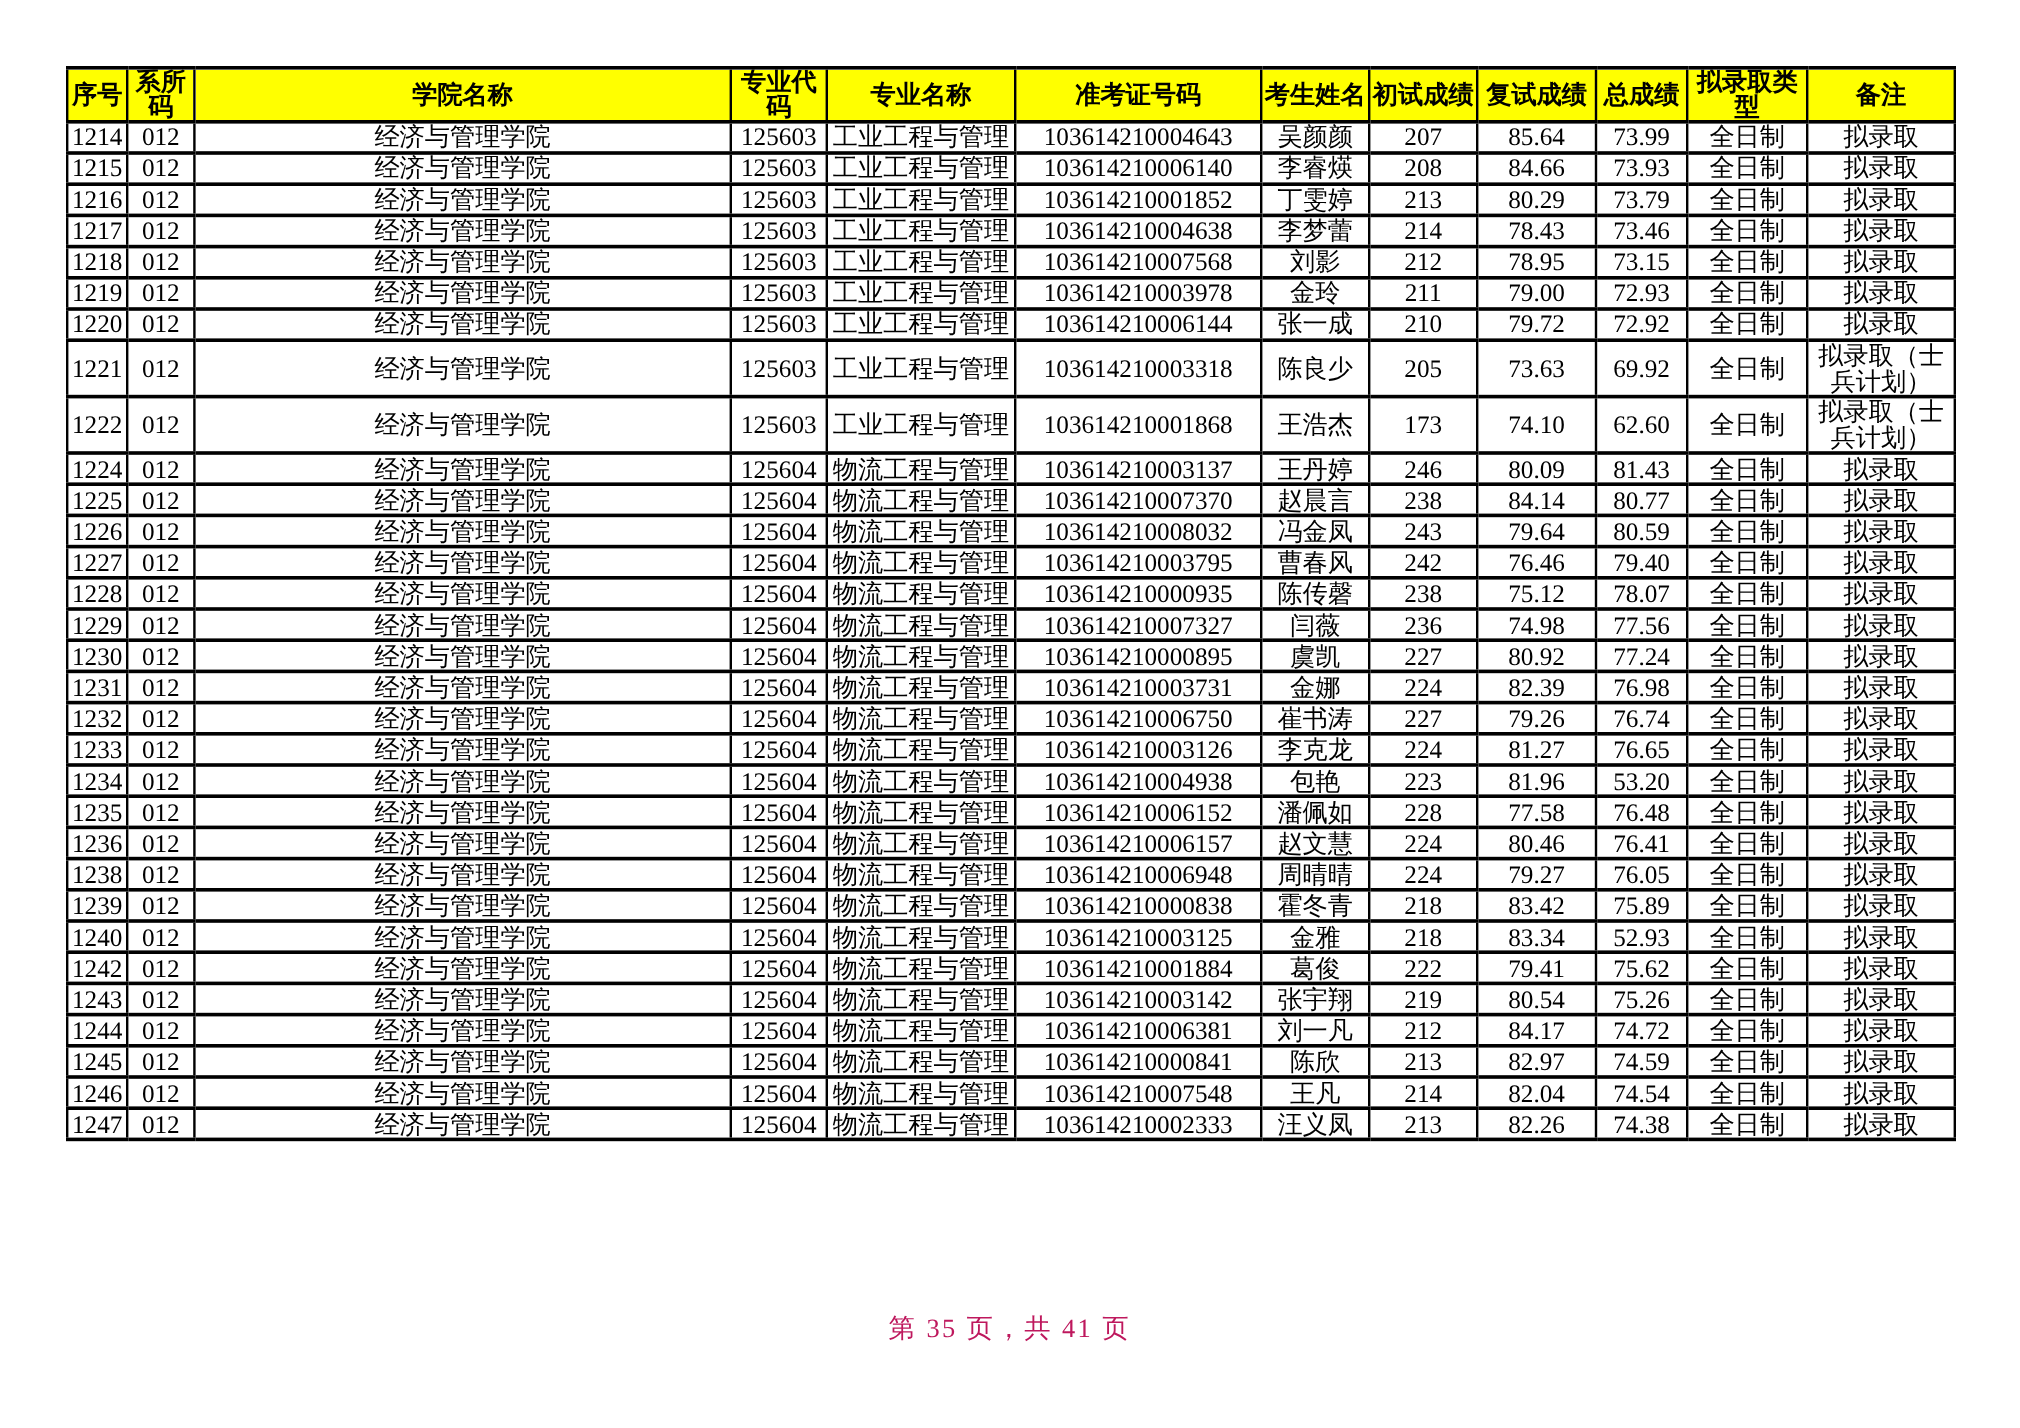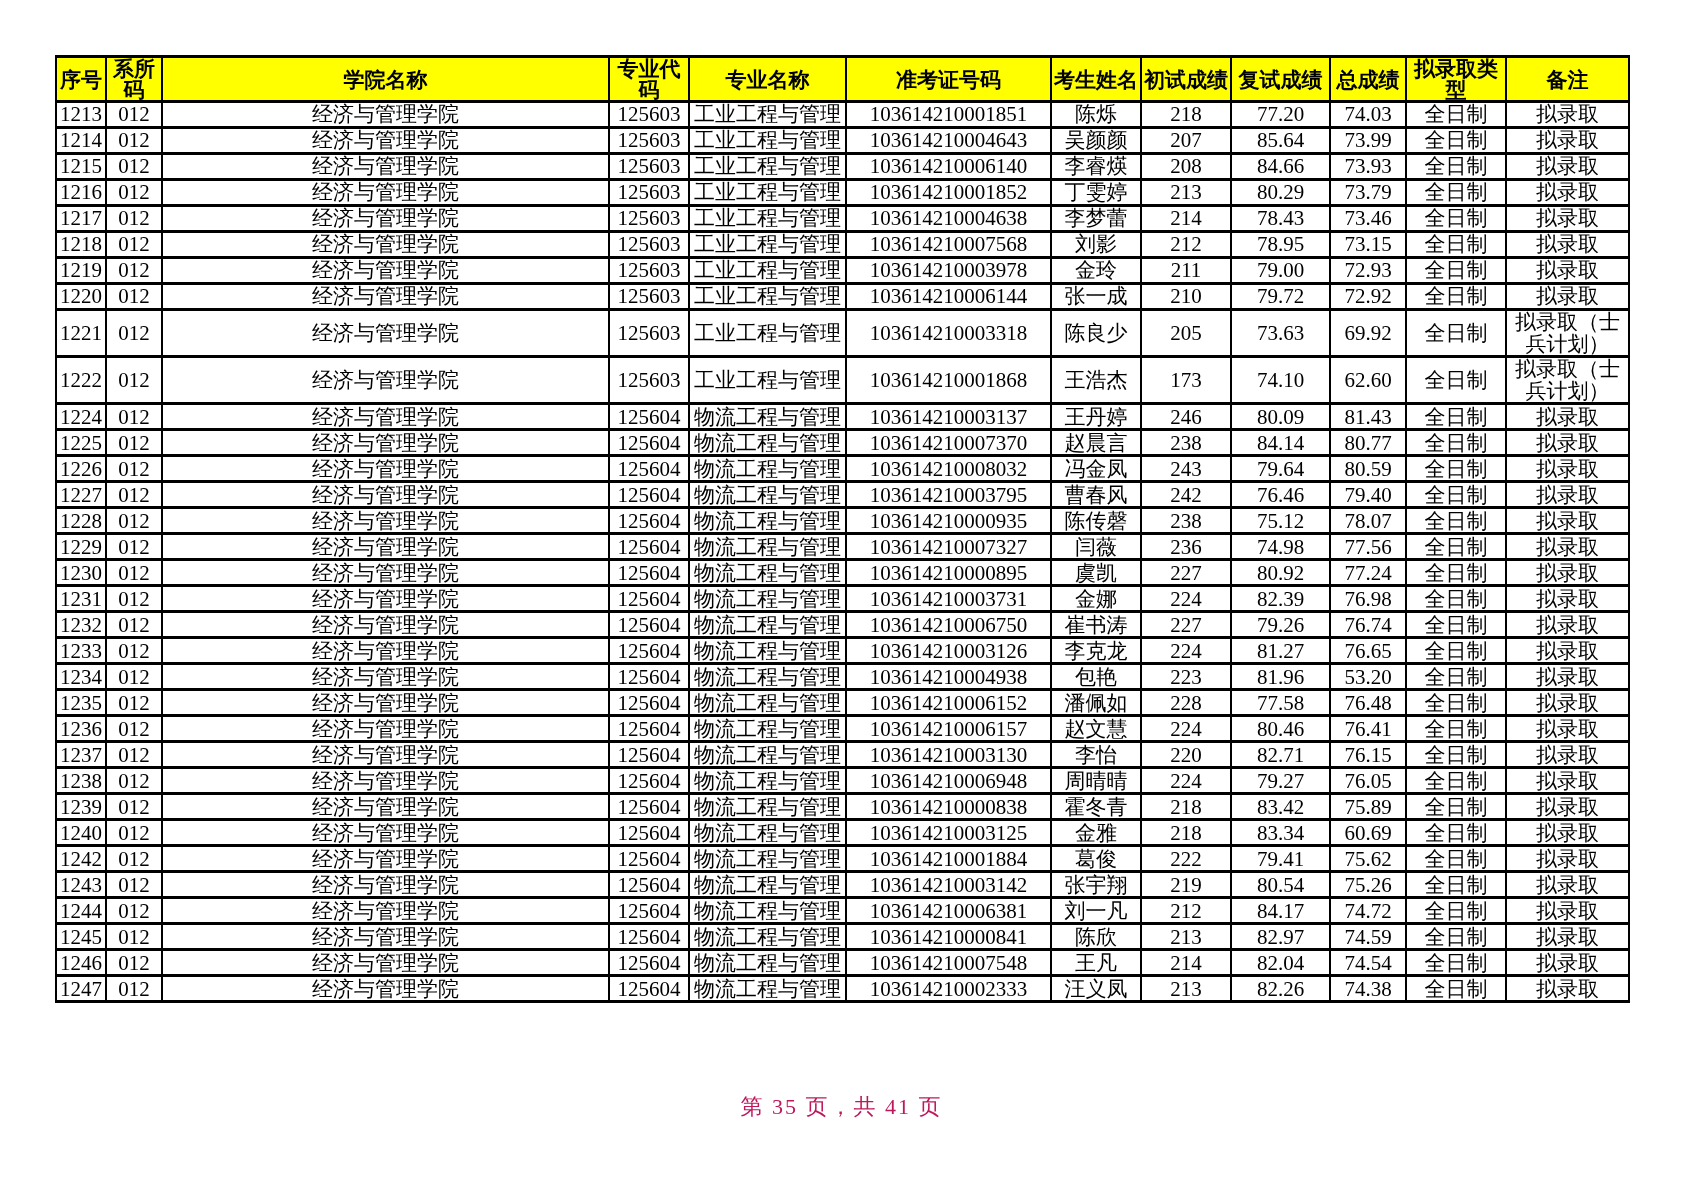--- a/index.html
+++ b/index.html
@@ -94,34 +94,20 @@
         <th>考生姓名</th>
         <th>初试成绩</th>
         <th>复试成绩</th>
         <th>总成绩</th>
         <th>拟录取类型</th>
         <th>备注</th>
       </tr>
     </thead>
     <tbody>
         <tr>
-          <td>1213</td>
-          <td>012</td>
-          <td>经济与管理学院</td>
-          <td>125603</td>
-          <td>工业工程与管理</td>
-          <td>103614210001851</td>
-          <td>陈烁</td>
-          <td>218</td>
-          <td>77.20</td>
-          <td>74.03</td>
-          <td>全日制</td>
-          <td>拟录取</td>
-        </tr>
-        <tr>
           <td>1214</td>
           <td>012</td>
           <td>经济与管理学院</td>
           <td>125603</td>
           <td>工业工程与管理</td>
           <td>103614210004643</td>
           <td>吴颜颜</td>
           <td>207</td>
           <td>85.64</td>
           <td>73.99</td>
@@ -416,34 +402,20 @@
           <td>物流工程与管理</td>
           <td>103614210006157</td>
           <td>赵文慧</td>
           <td>224</td>
           <td>80.46</td>
           <td>76.41</td>
           <td>全日制</td>
           <td>拟录取</td>
         </tr>
         <tr>
-          <td>1237</td>
-          <td>012</td>
-          <td>经济与管理学院</td>
-          <td>125604</td>
-          <td>物流工程与管理</td>
-          <td>103614210003130</td>
-          <td>李怡</td>
-          <td>220</td>
-          <td>82.71</td>
-          <td>76.15</td>
-          <td>全日制</td>
-          <td>拟录取</td>
-        </tr>
-        <tr>
           <td>1238</td>
           <td>012</td>
           <td>经济与管理学院</td>
           <td>125604</td>
           <td>物流工程与管理</td>
           <td>103614210006948</td>
           <td>周晴晴</td>
           <td>224</td>
           <td>79.27</td>
           <td>76.05</td>
@@ -467,21 +439,21 @@
         <tr>
           <td>1240</td>
           <td>012</td>
           <td>经济与管理学院</td>
           <td>125604</td>
           <td>物流工程与管理</td>
           <td>103614210003125</td>
           <td>金雅</td>
           <td>218</td>
           <td>83.34</td>
-          <td>60.69</td>
+          <td>52.93</td>
           <td>全日制</td>
           <td>拟录取</td>
         </tr>
         <tr>
           <td>1242</td>
           <td>012</td>
           <td>经济与管理学院</td>
           <td>125604</td>
           <td>物流工程与管理</td>
           <td>103614210001884</td>

